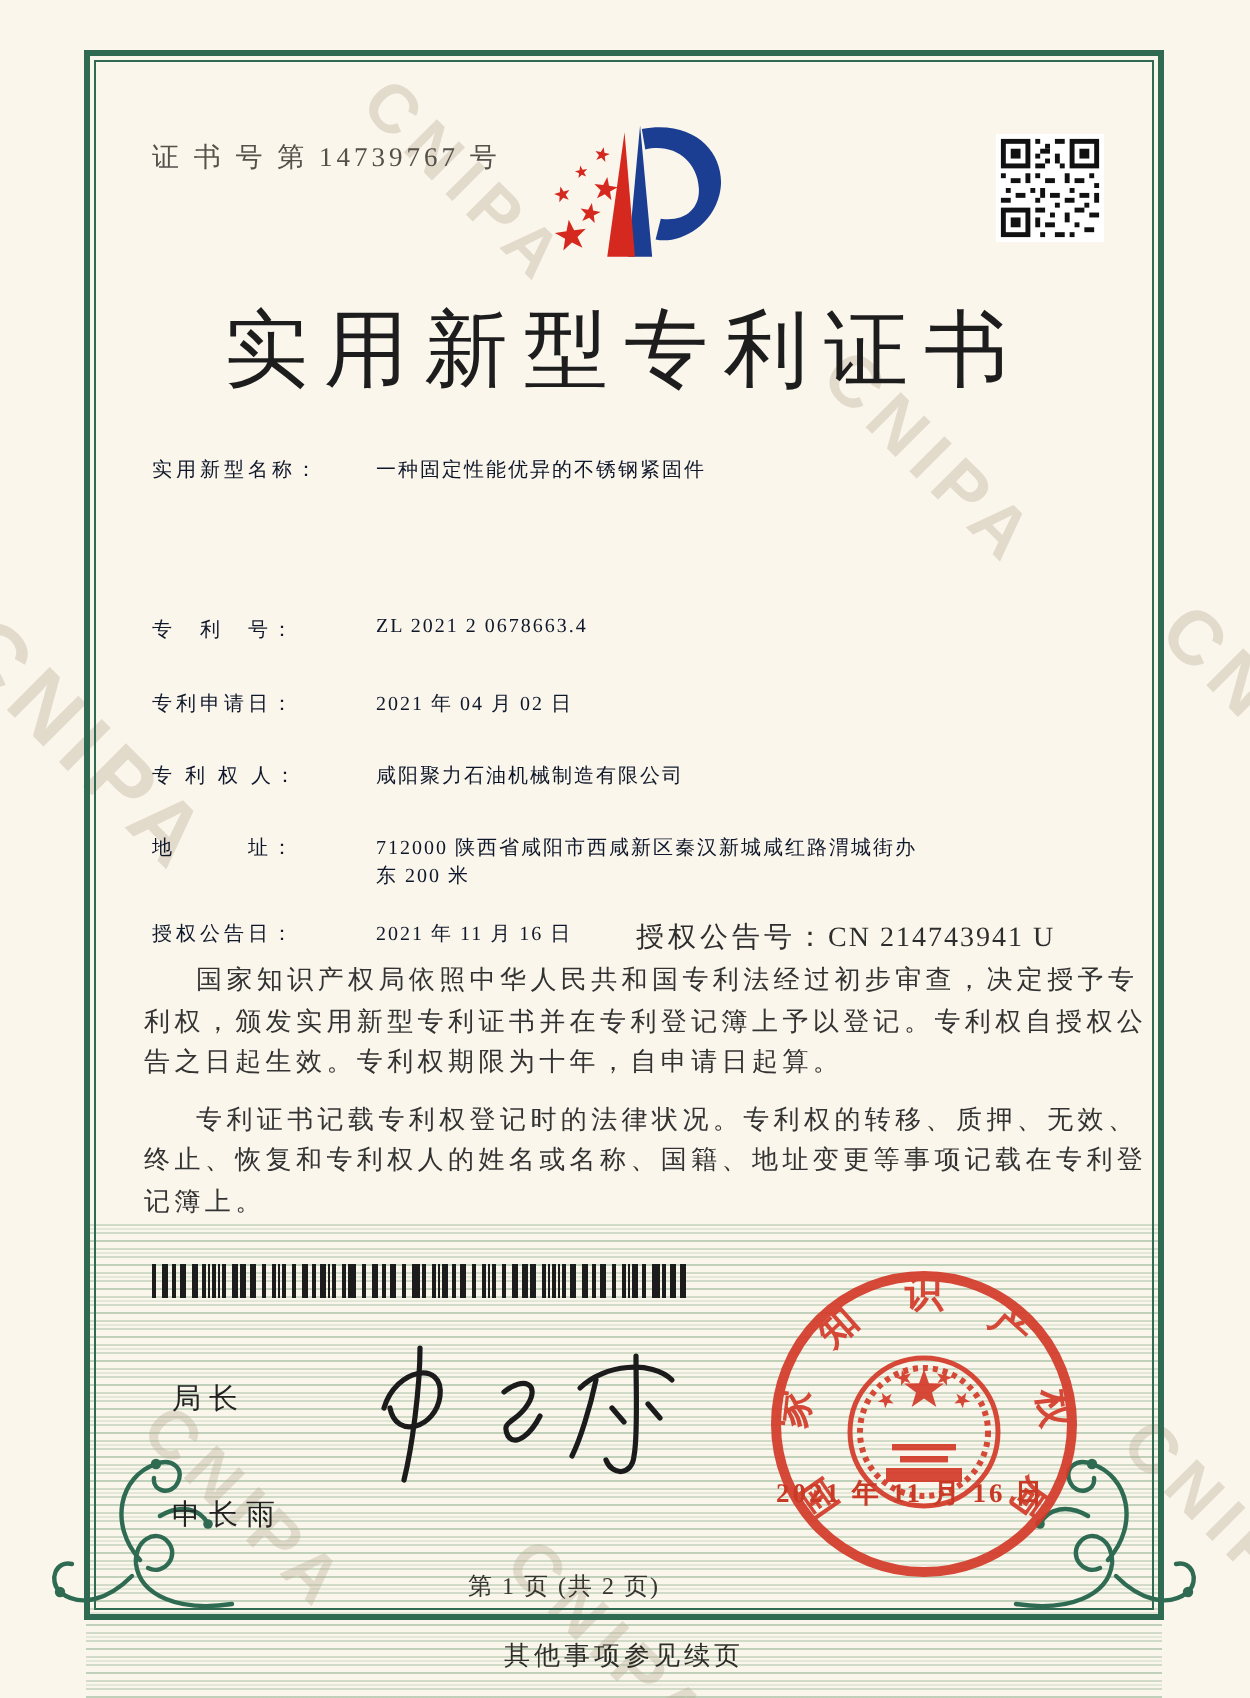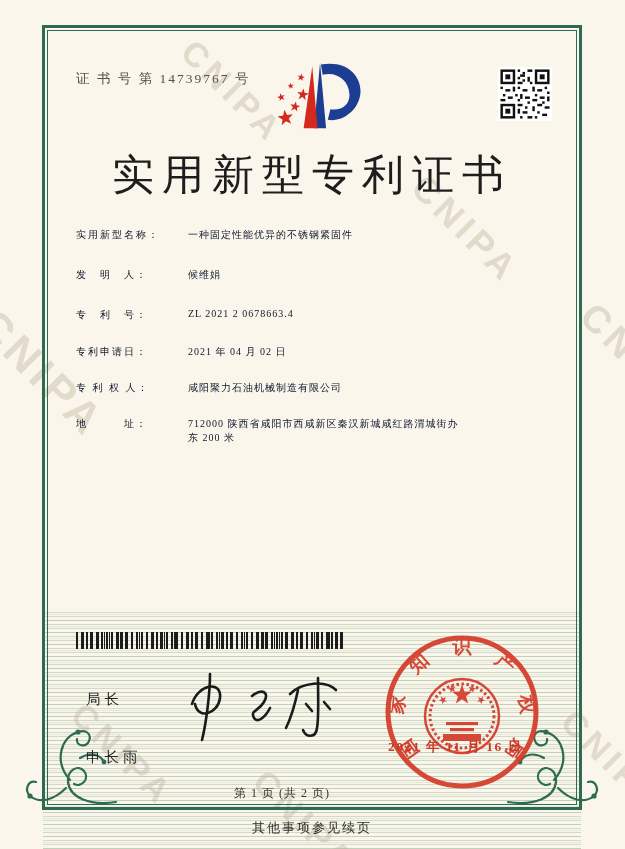--- a/index.html
+++ b/index.html
@@ -206,37 +206,44 @@
           <rect x="36" y="60" width="6" height="3"></rect>
         <rect x="45" y="60" width="3" height="3"></rect>
       </g>
     </svg>
 
     <div class="title">实用新型专利证书</div>
 
     <div class="field" style="top:228px;">
       <span class="lbl">实用新型名称：</span><span class="val">一种固定性能优异的不锈钢紧固件</span>
     </div>
-    <div class="field" style="top:268px;">
-      <span class="lbl">发　明　人：</span><span class="val">候维娟</span>
-    </div>
     <div class="field" style="top:308px;">
       <span class="lbl">专　利　号：</span><span class="val">ZL 2021 2 0678663.4</span>
     </div>
     <div class="field" style="top:345px;">
       <span class="lbl">专利申请日：</span><span class="val">2021 年 04 月 02 日</span>
     </div>
     <div class="field" style="top:381px;">
       <span class="lbl">专 利 权 人：</span><span class="val">咸阳聚力石油机械制造有限公司</span>
     </div>
     <div class="field" style="top:417px;">
       <span class="lbl">地　　　址：</span><span class="val">712000 陕西省咸阳市西咸新区秦汉新城咸红路渭城街办</span>
       <span class="val2">东 200 米</span>
     </div>
-
+    <div class="field" style="top:460px;">
+      <span class="lbl">授权公告日：</span><span class="val">2021 年 11 月 16 日</span>
+    </div>
+    <div class="grant-no">
+      <span class="lbl">授权公告号：</span><span>CN 214743941 U</span>
+    </div>
+
+    <div class="paras">
+      <p>国家知识产权局依照中华人民共和国专利法经过初步审查，决定授予专利权，颁发实用新型专利证书并在专利登记簿上予以登记。专利权自授权公告之日起生效。专利权期限为十年，自申请日起算。</p>
+      <p>专利证书记载专利权登记时的法律状况。专利权的转移、质押、无效、终止、恢复和专利权人的姓名或名称、国籍、地址变更等事项记载在专利登记簿上。</p>
+    </div>
 
     <div class="barcode"></div>
 
     <div class="director" style="top:690px;">局长</div>
     <div class="director" style="top:720px;margin-top:28px;">申长雨</div>
 
     <svg class="sig" width="180" height="92" viewBox="0 0 180 92">
       <g stroke="#1b1b1b" stroke-width="2.6" fill="none" stroke-linecap="round" stroke-linejoin="round">
         <path d="M24 42 C30 22 54 18 52 36 C50 52 30 58 27 42"></path>
         <path d="M42 12 C42 32 38 62 34 78"></path>

